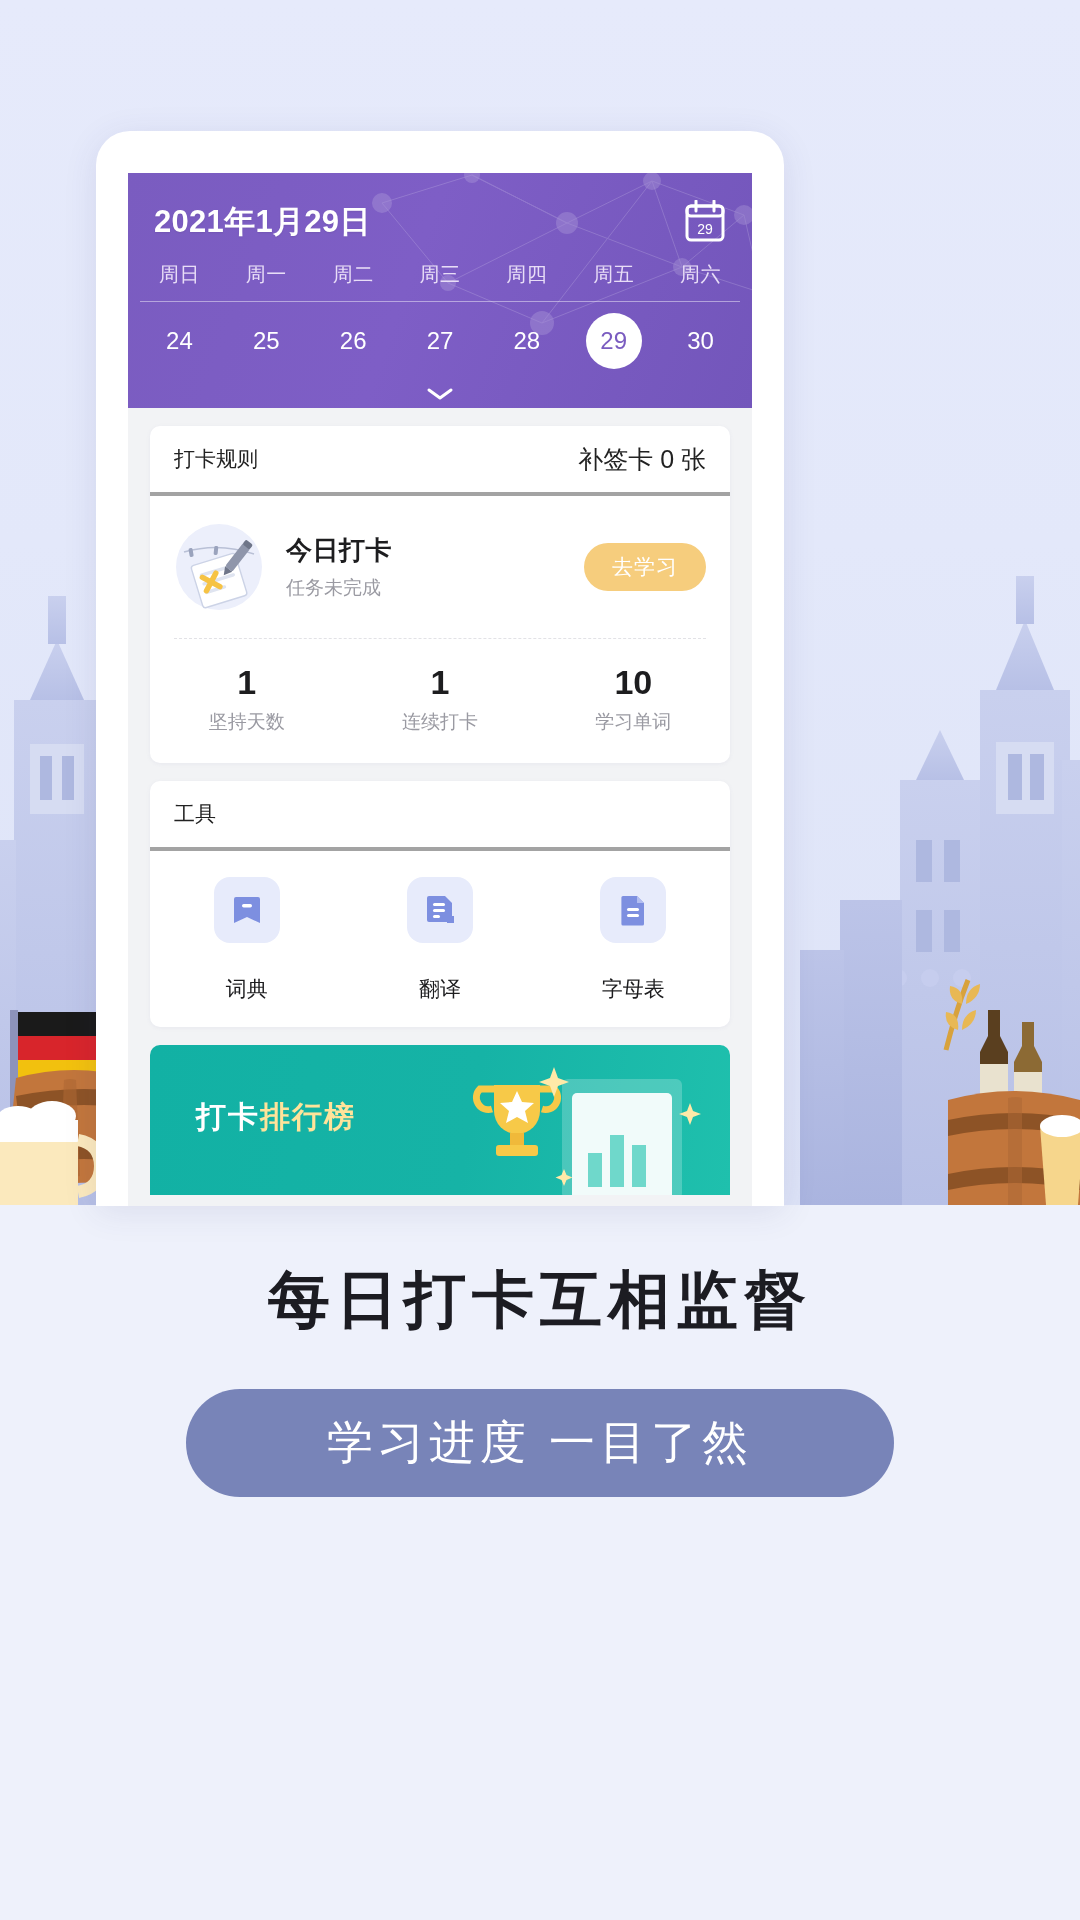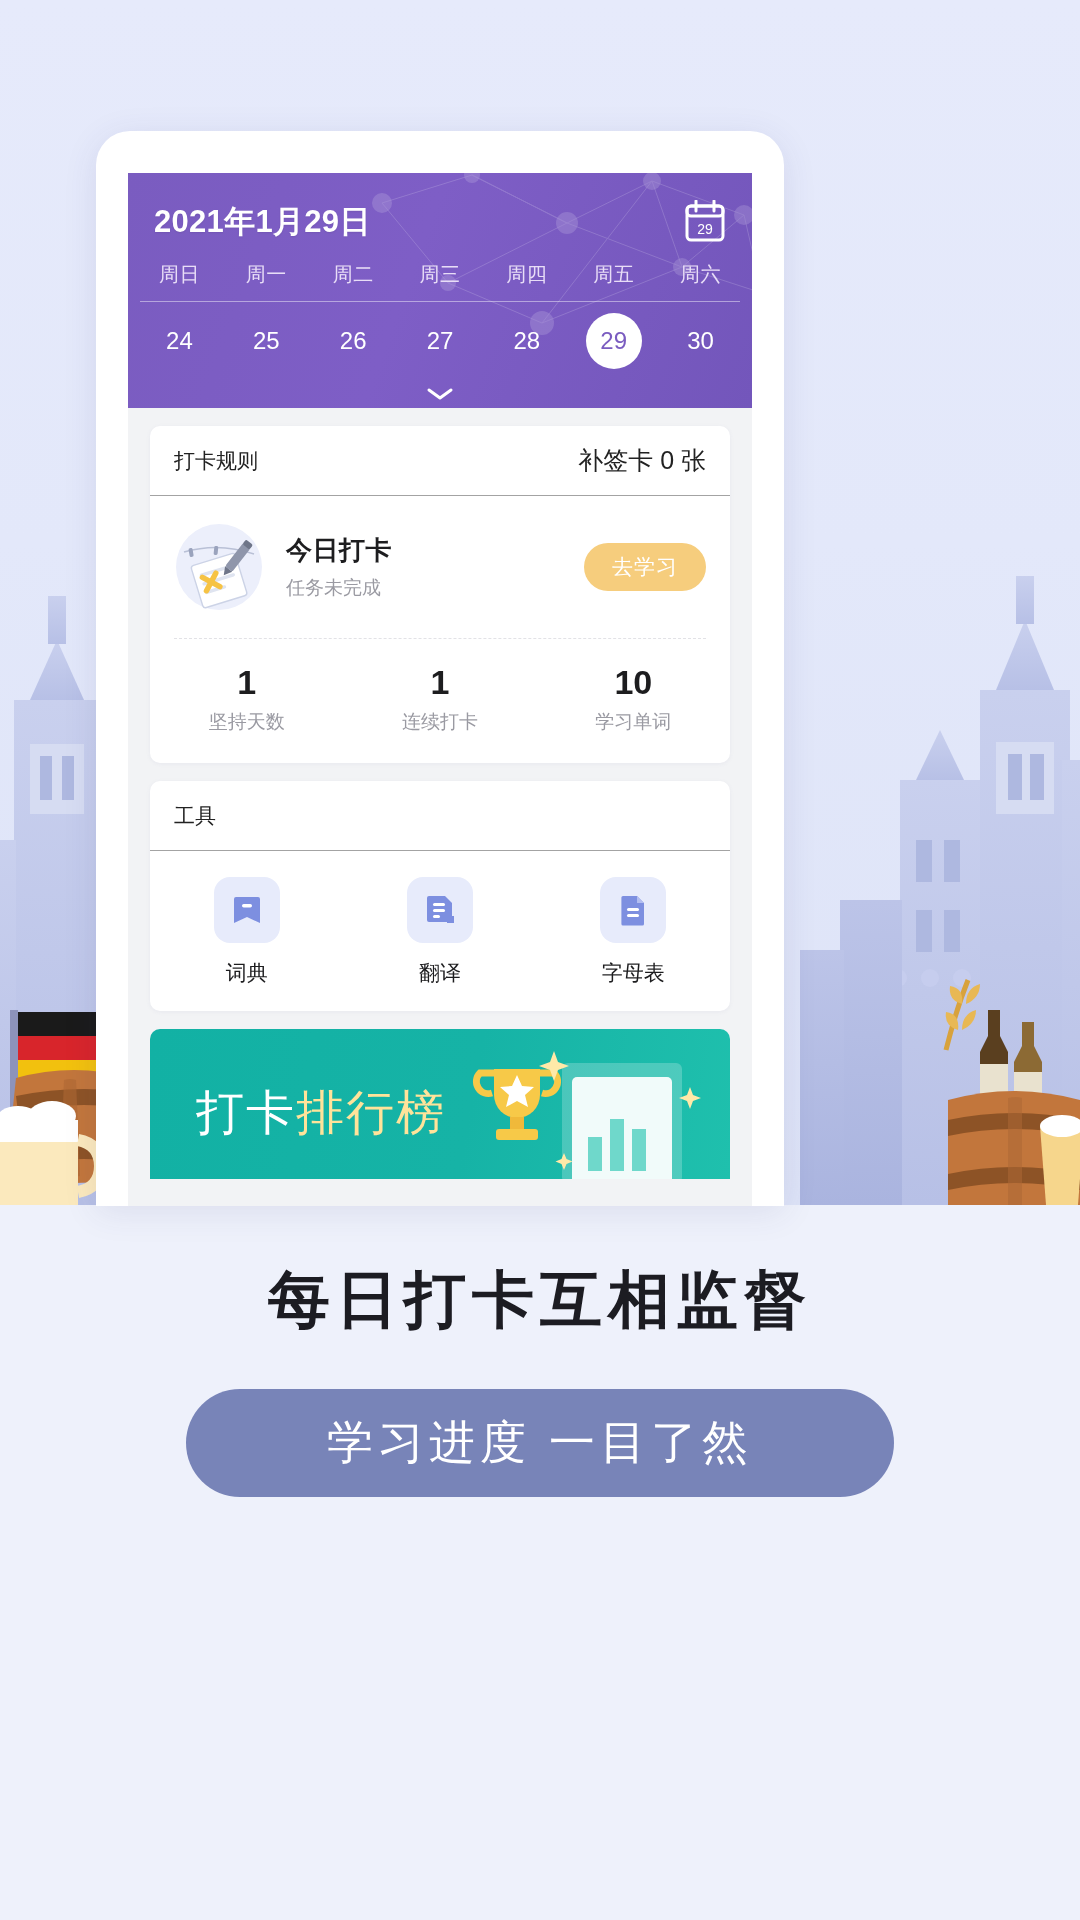--- a/index.html
+++ b/index.html
@@ -81,21 +81,21 @@
 
   
   .card {
     background:#ffffff; border-radius:10px; margin:18px 22px 0 22px;
     box-shadow:0 1px 4px rgba(120,120,160,.08);
     overflow:hidden;
   }
   .card-head {
     display:flex; align-items:center; justify-content:space-between;
     padding:0 24px; height:70px;
-    border-bottom:1px solid #a3a3a3;
+    border-bottom:4px solid #a3a3a3;
   }
   .card-head .lbl { font-size:21px; color:#222; }
   .card-head .rgt { font-size:25px; color:#222; }
 
   
   #today-row {
     display:flex; align-items:center; padding:26px 24px 26px 24px;
   }
   #today-illus { width:90px; height:90px; flex:none; }
   #today-text { margin-left:22px; flex:1; }
@@ -114,31 +114,31 @@
   .stat .num { font-size:34px; font-weight:bold; color:#1d1d1f; }
   .stat .cap { font-size:19px; color:#9a9aa2; margin-top:7px; }
 
   
   #tools-grid { display:flex; padding:26px 0 24px 0; }
   .tool { flex:1; text-align:center; }
   .tool .ic {
     width:66px; height:66px; margin:0 auto; border-radius:16px;
     background:#e7ebfb; display:flex; align-items:center; justify-content:center;
   }
-  .tool .tl { font-size:21px; color:#1d1d1f; margin-top:16px; }
+  .tool .tl { font-size:21px; color:#1d1d1f; margin-top:32px; }
 
   
   #banner {
     margin:18px 22px 0 22px; height:150px; border-radius:10px 10px 0 0;
     background:linear-gradient(100deg,#12b1a4 0%,#16b3a6 55%,#1fc0ad 100%);
     position:relative; overflow:hidden;
   }
   #banner-title {
     position:absolute; left:46px; top:52px;
-    font-size:48px; font-weight:normal; letter-spacing:2px;text-align:center;
+    font-size:30px; font-weight:bold; letter-spacing:2px;text-align:center;
   }
   #banner-title .w { color:#ffffff; }
   #banner-title .y { color:#ffe39a; }
   #banner-art { position:absolute; right:8px; top:4px; width:300px; height:150px; }
 
   
   #tagline {
     position:absolute; left:0; top:1258px; width:1080px; text-align:center;
     font-size:62px; font-weight:bold; color:#1c1c22; letter-spacing:6px;
   }

